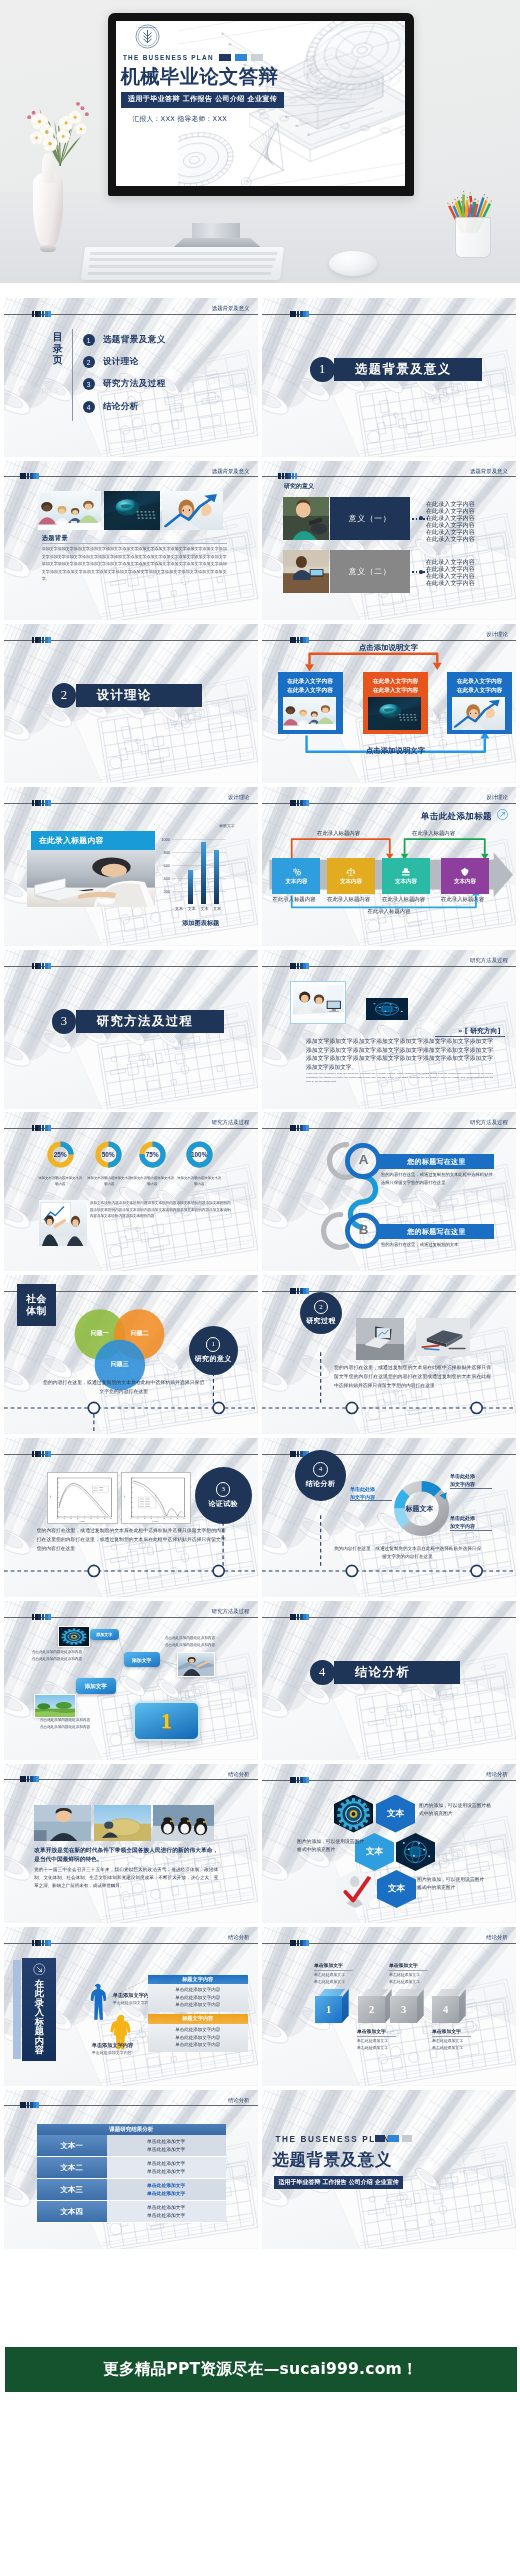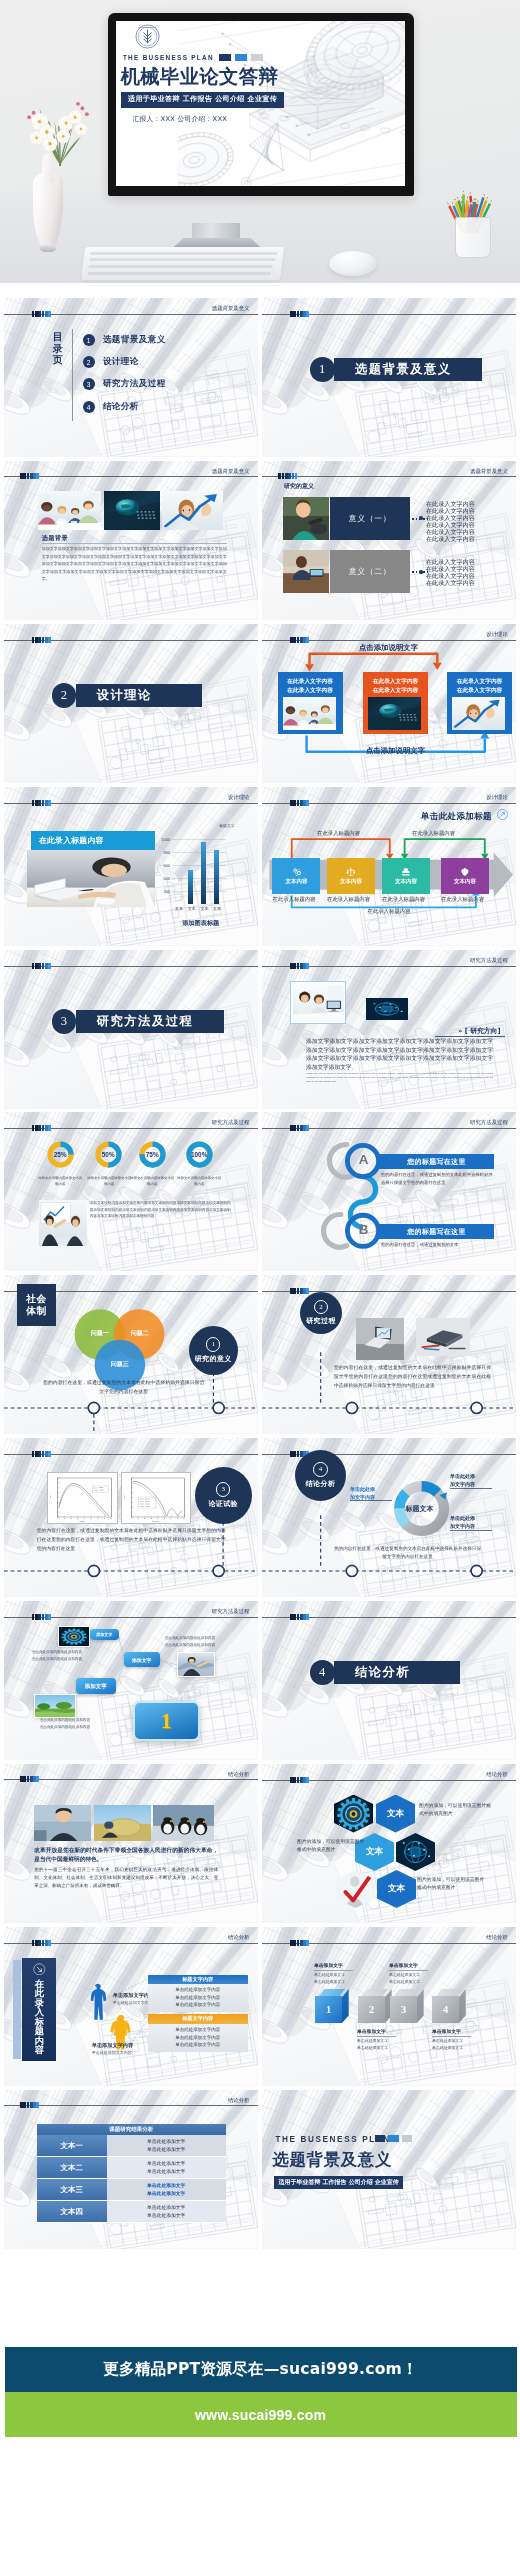--- a/index.html
+++ b/index.html
@@ -492,21 +492,21 @@
             <text x="20" y="7" font-size="3" fill="#3a5b8c" text-anchor="middle">PEKING UNIVERSITY</text>
           </svg>
           <div class="sc-brand">THE  BUSENESS  PLAN</div>
           <div class="sc-sq">
             <i style="background:#1f3864"></i>
             <i style="background:#2f86d8"></i>
             <i style="background:#ccd1d8"></i>
           </div>
           <div class="sc-ttl cn">机械毕业论文答辩</div>
           <div class="sc-sub cn">适用于毕业答辩 工作报告 公司介绍  企业宣传</div>
-          <div class="sc-pres cn">汇报人：XXX  公司介绍：XXX</div>
+          <div class="sc-pres cn">汇报人：XXX  指导老师：XXX</div>
         </div>
       </div>
       <div class="mneck"></div>
       <div class="mfoot"></div>
       <div class="keyboard">
         <div class="kr" style="top:4.5px;width:187px"></div>
         <div class="kr" style="top:11px;width:186px"></div>
         <div class="kr" style="top:18px;width:184px"></div>
         <div class="kr" style="top:24.5px;width:183px"></div>
       </div>
@@ -2862,20 +2862,17 @@
       </svg>
       <div class="th-brand">THE  BUSENESS  PLAN</div>
       <div class="th-sq">
         <i style="background:#1f3864"></i>
         <i style="background:#2f86d8"></i>
         <i style="background:#c6cbd2"></i>
       </div>
       <div class="th-ttl cn">选题背景及意义</div>
       <div class="th-sub cn">适用于毕业答辩 工作报告 公司介绍  企业宣传</div>
     </div>
-<div class="bn1" style="background:#0c4a6e">
+<div class="bn1" style="background:#14532d">
       <span class="cn">更多精品PPT资源尽在—sucai999.com！</span>
     </div>
-    <div class="bn2" style="background:#8dc63f">
-      <span>www.sucai999.com</span>
-    </div>
 </div>
 
 
 </body></html>

